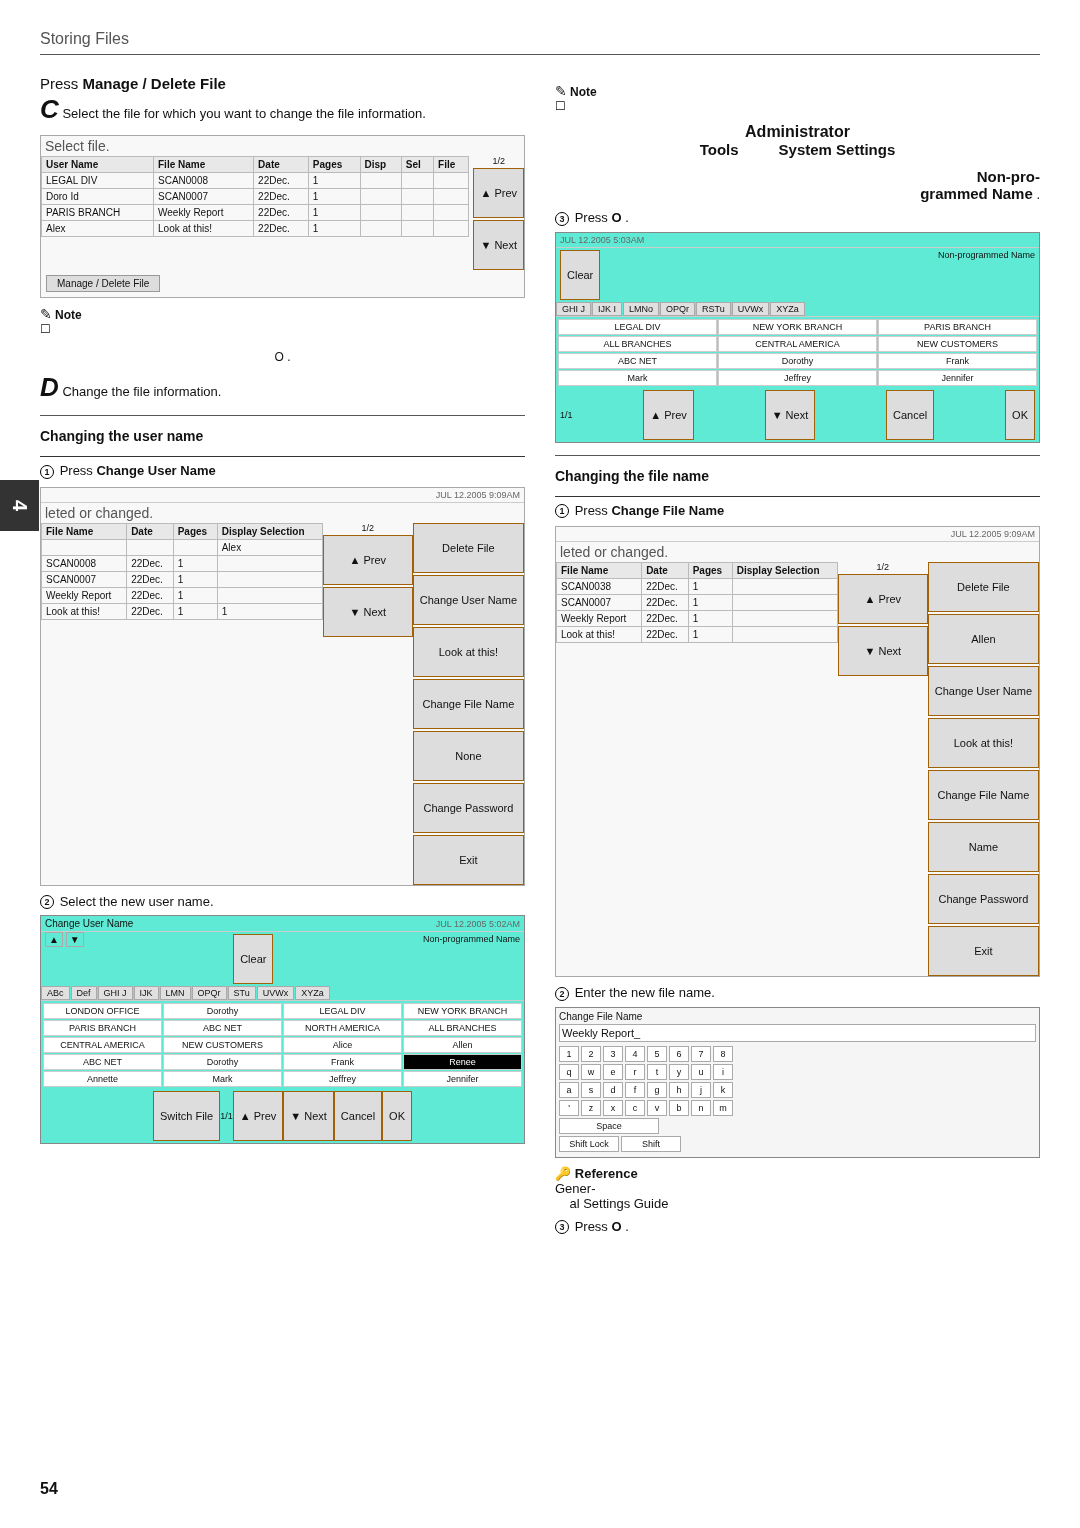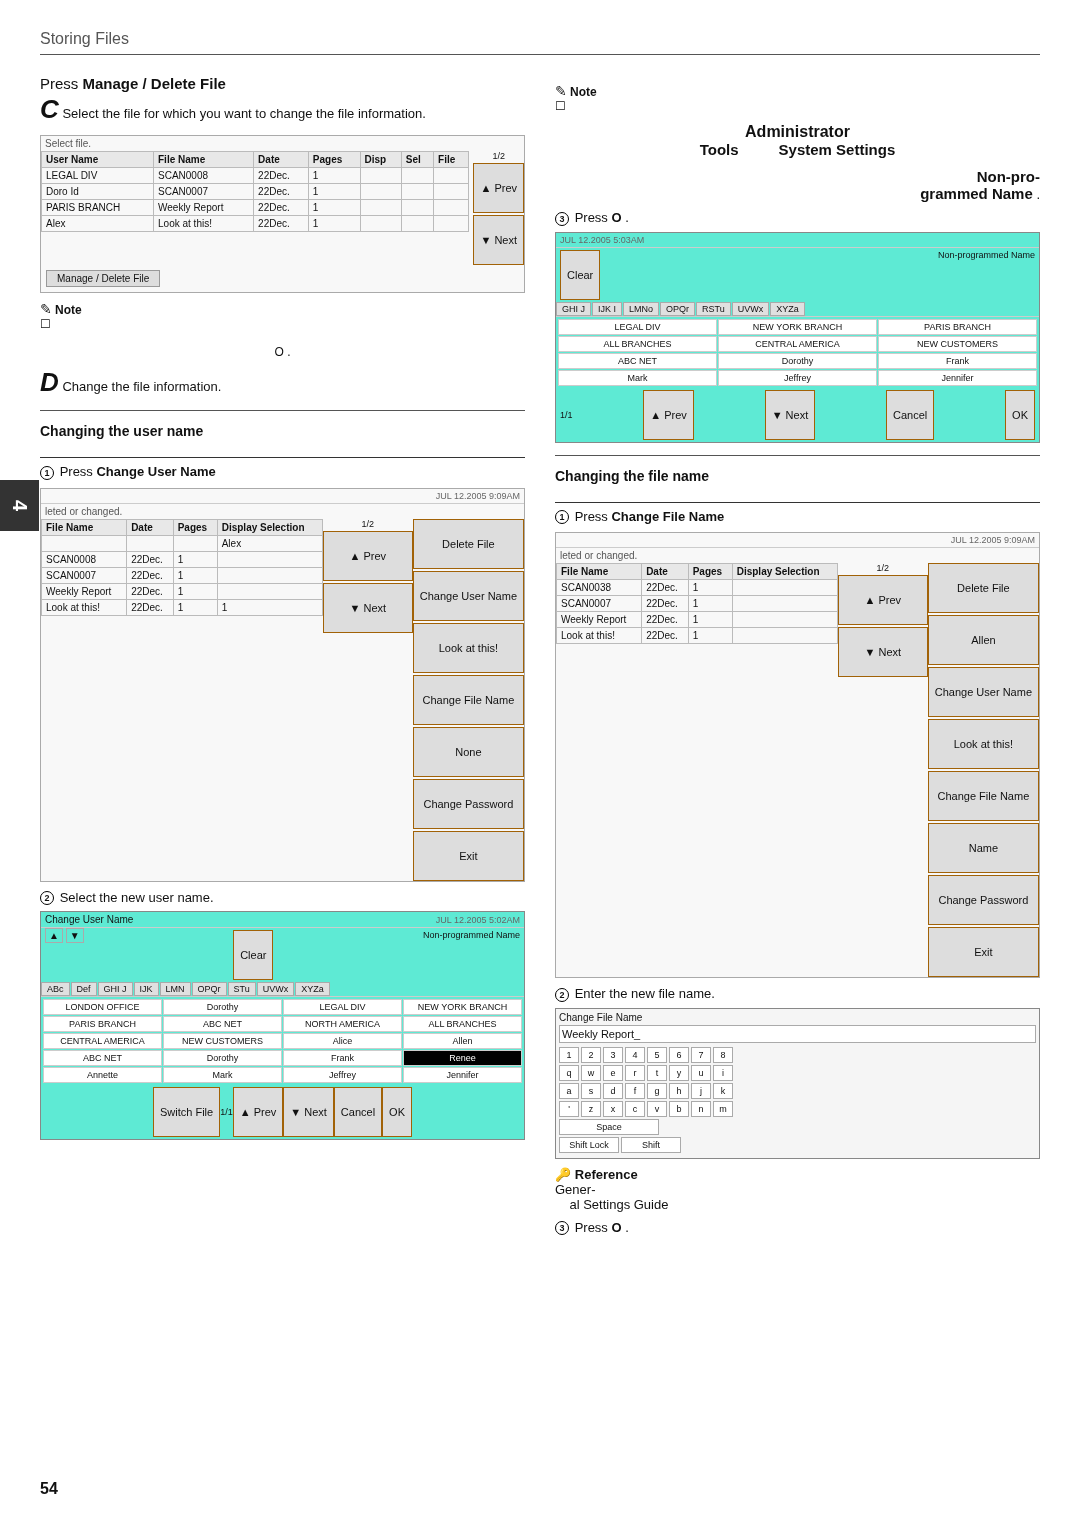--- a/index.html
+++ b/index.html
@@ -141,21 +141,21 @@
     }
 
     .step-block {
       margin-bottom: 10px;
     }
 
     .subsection-title {
       font-weight: bold;
       font-size: 14px;
       border-bottom: 1px solid #333;
-      padding-bottom: 18px;
+      padding-bottom: 12px;
       margin-bottom: 6px;
     }
 
     .number-block {
       font-size: 13px;
       margin-bottom: 4px;
     }
 
     
     .user-select-screen {
@@ -287,21 +287,21 @@
       font-size: 15px;
     }
 
     .divider-line {
       border-top: 1px solid #555;
       margin: 12px 0;
     }
 
     
     .select-file-label {
-      font-size: 10px;
+      font-size: 14px;
       padding: 2px 4px;
       color: #555;
     }
 
     .inline-circle {
       display: inline-block;
       width: 14px;
       height: 14px;
       border-radius: 50%;
       border: 1.5px solid #000;

